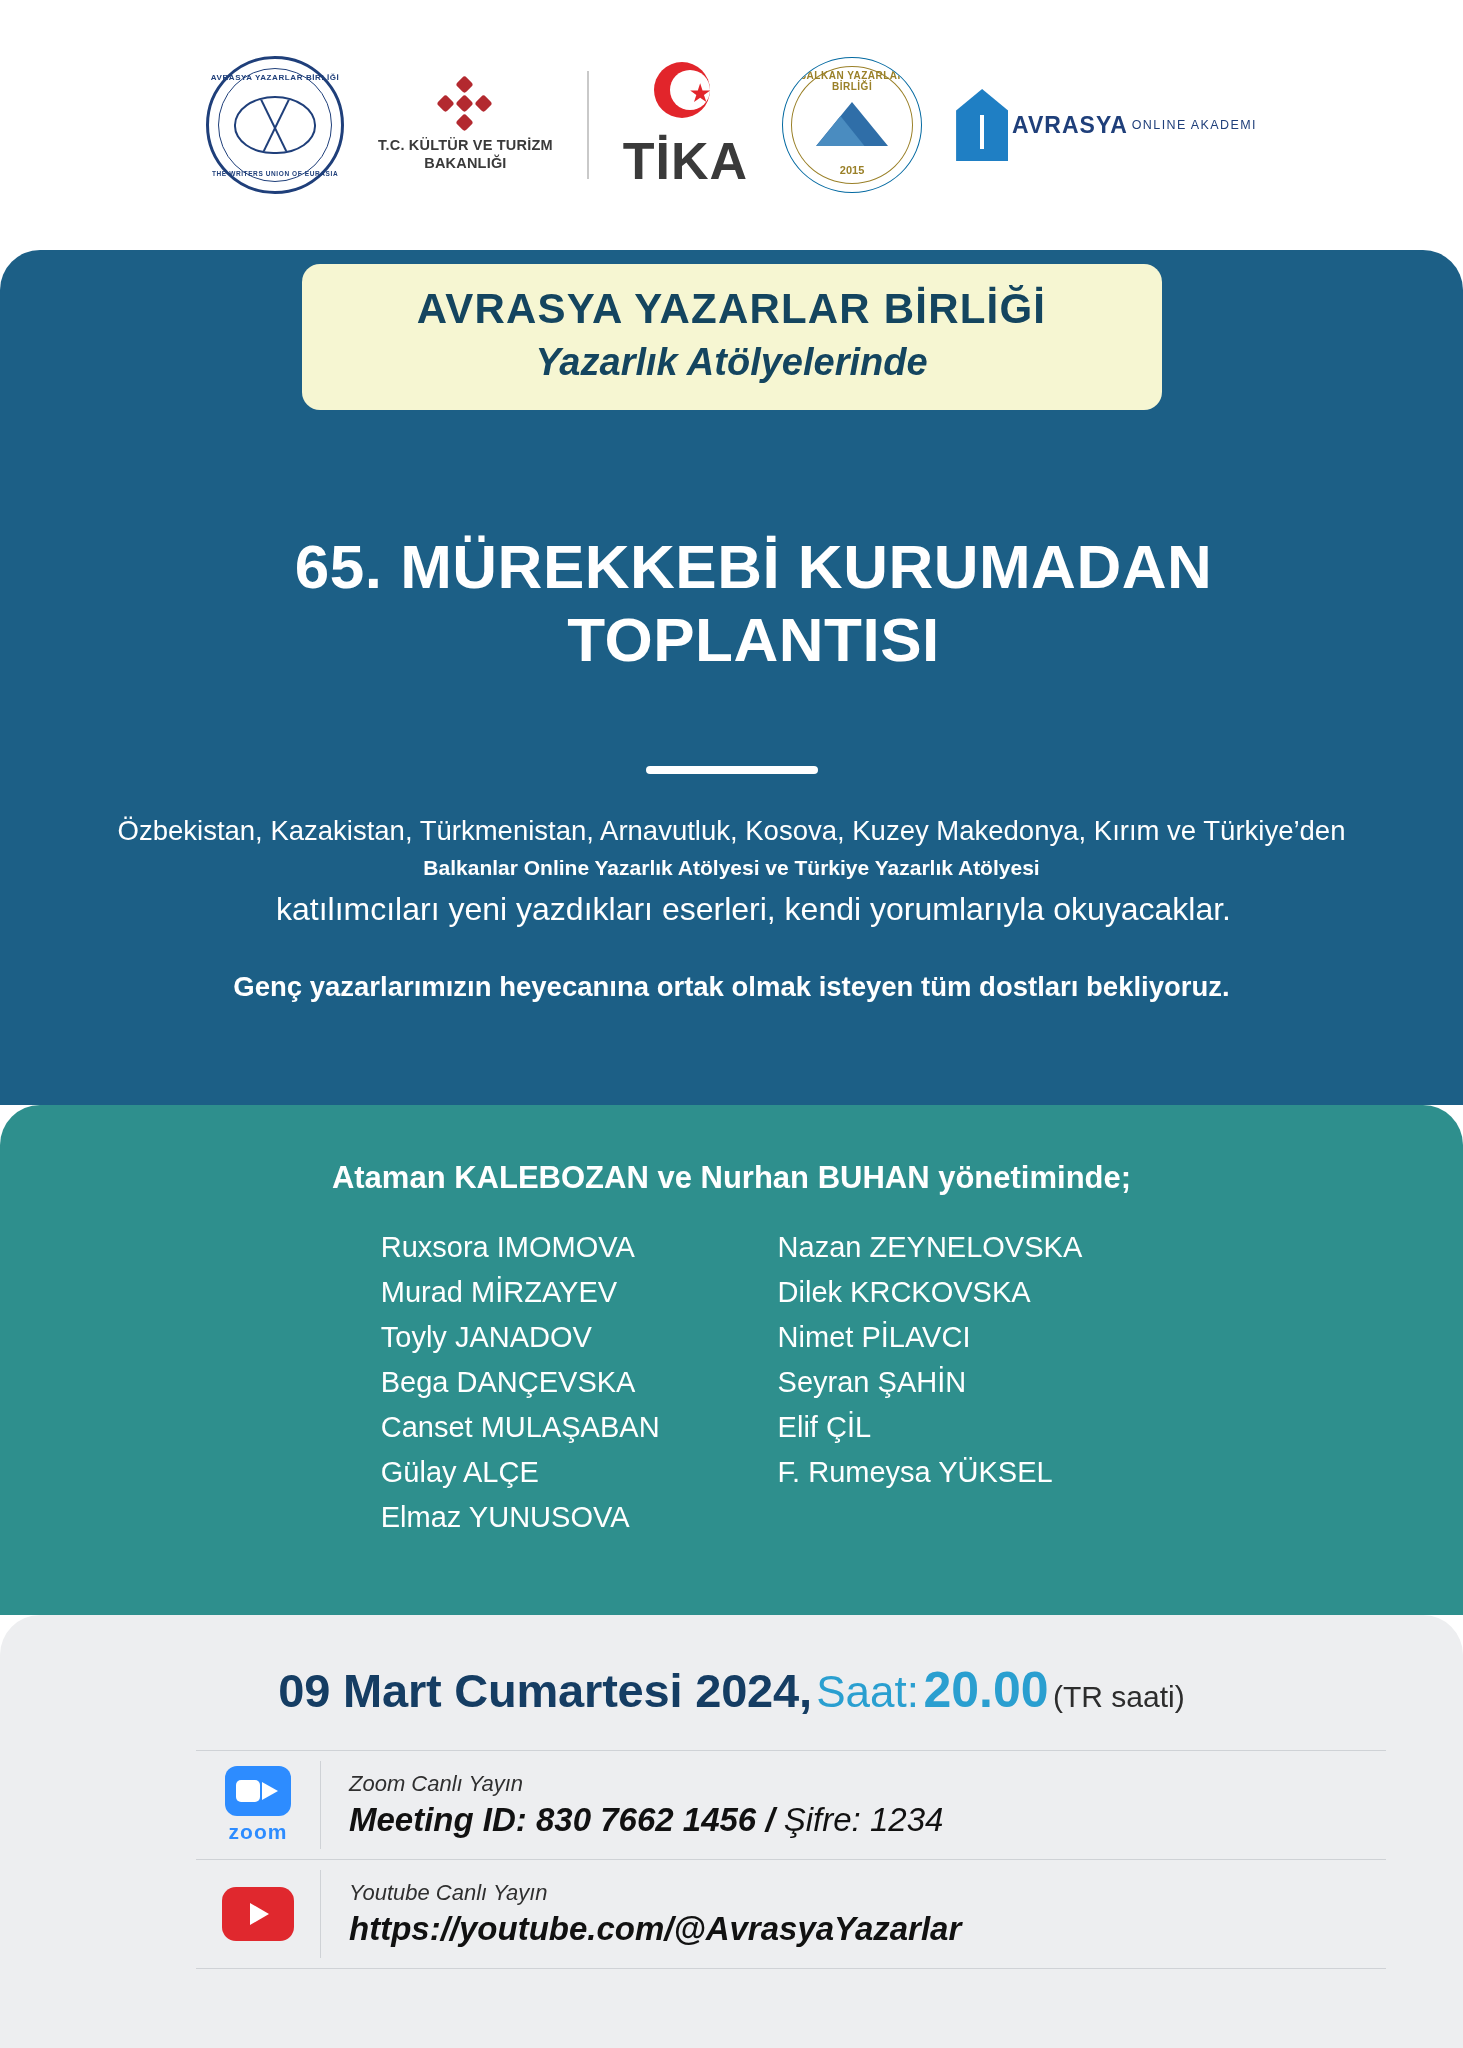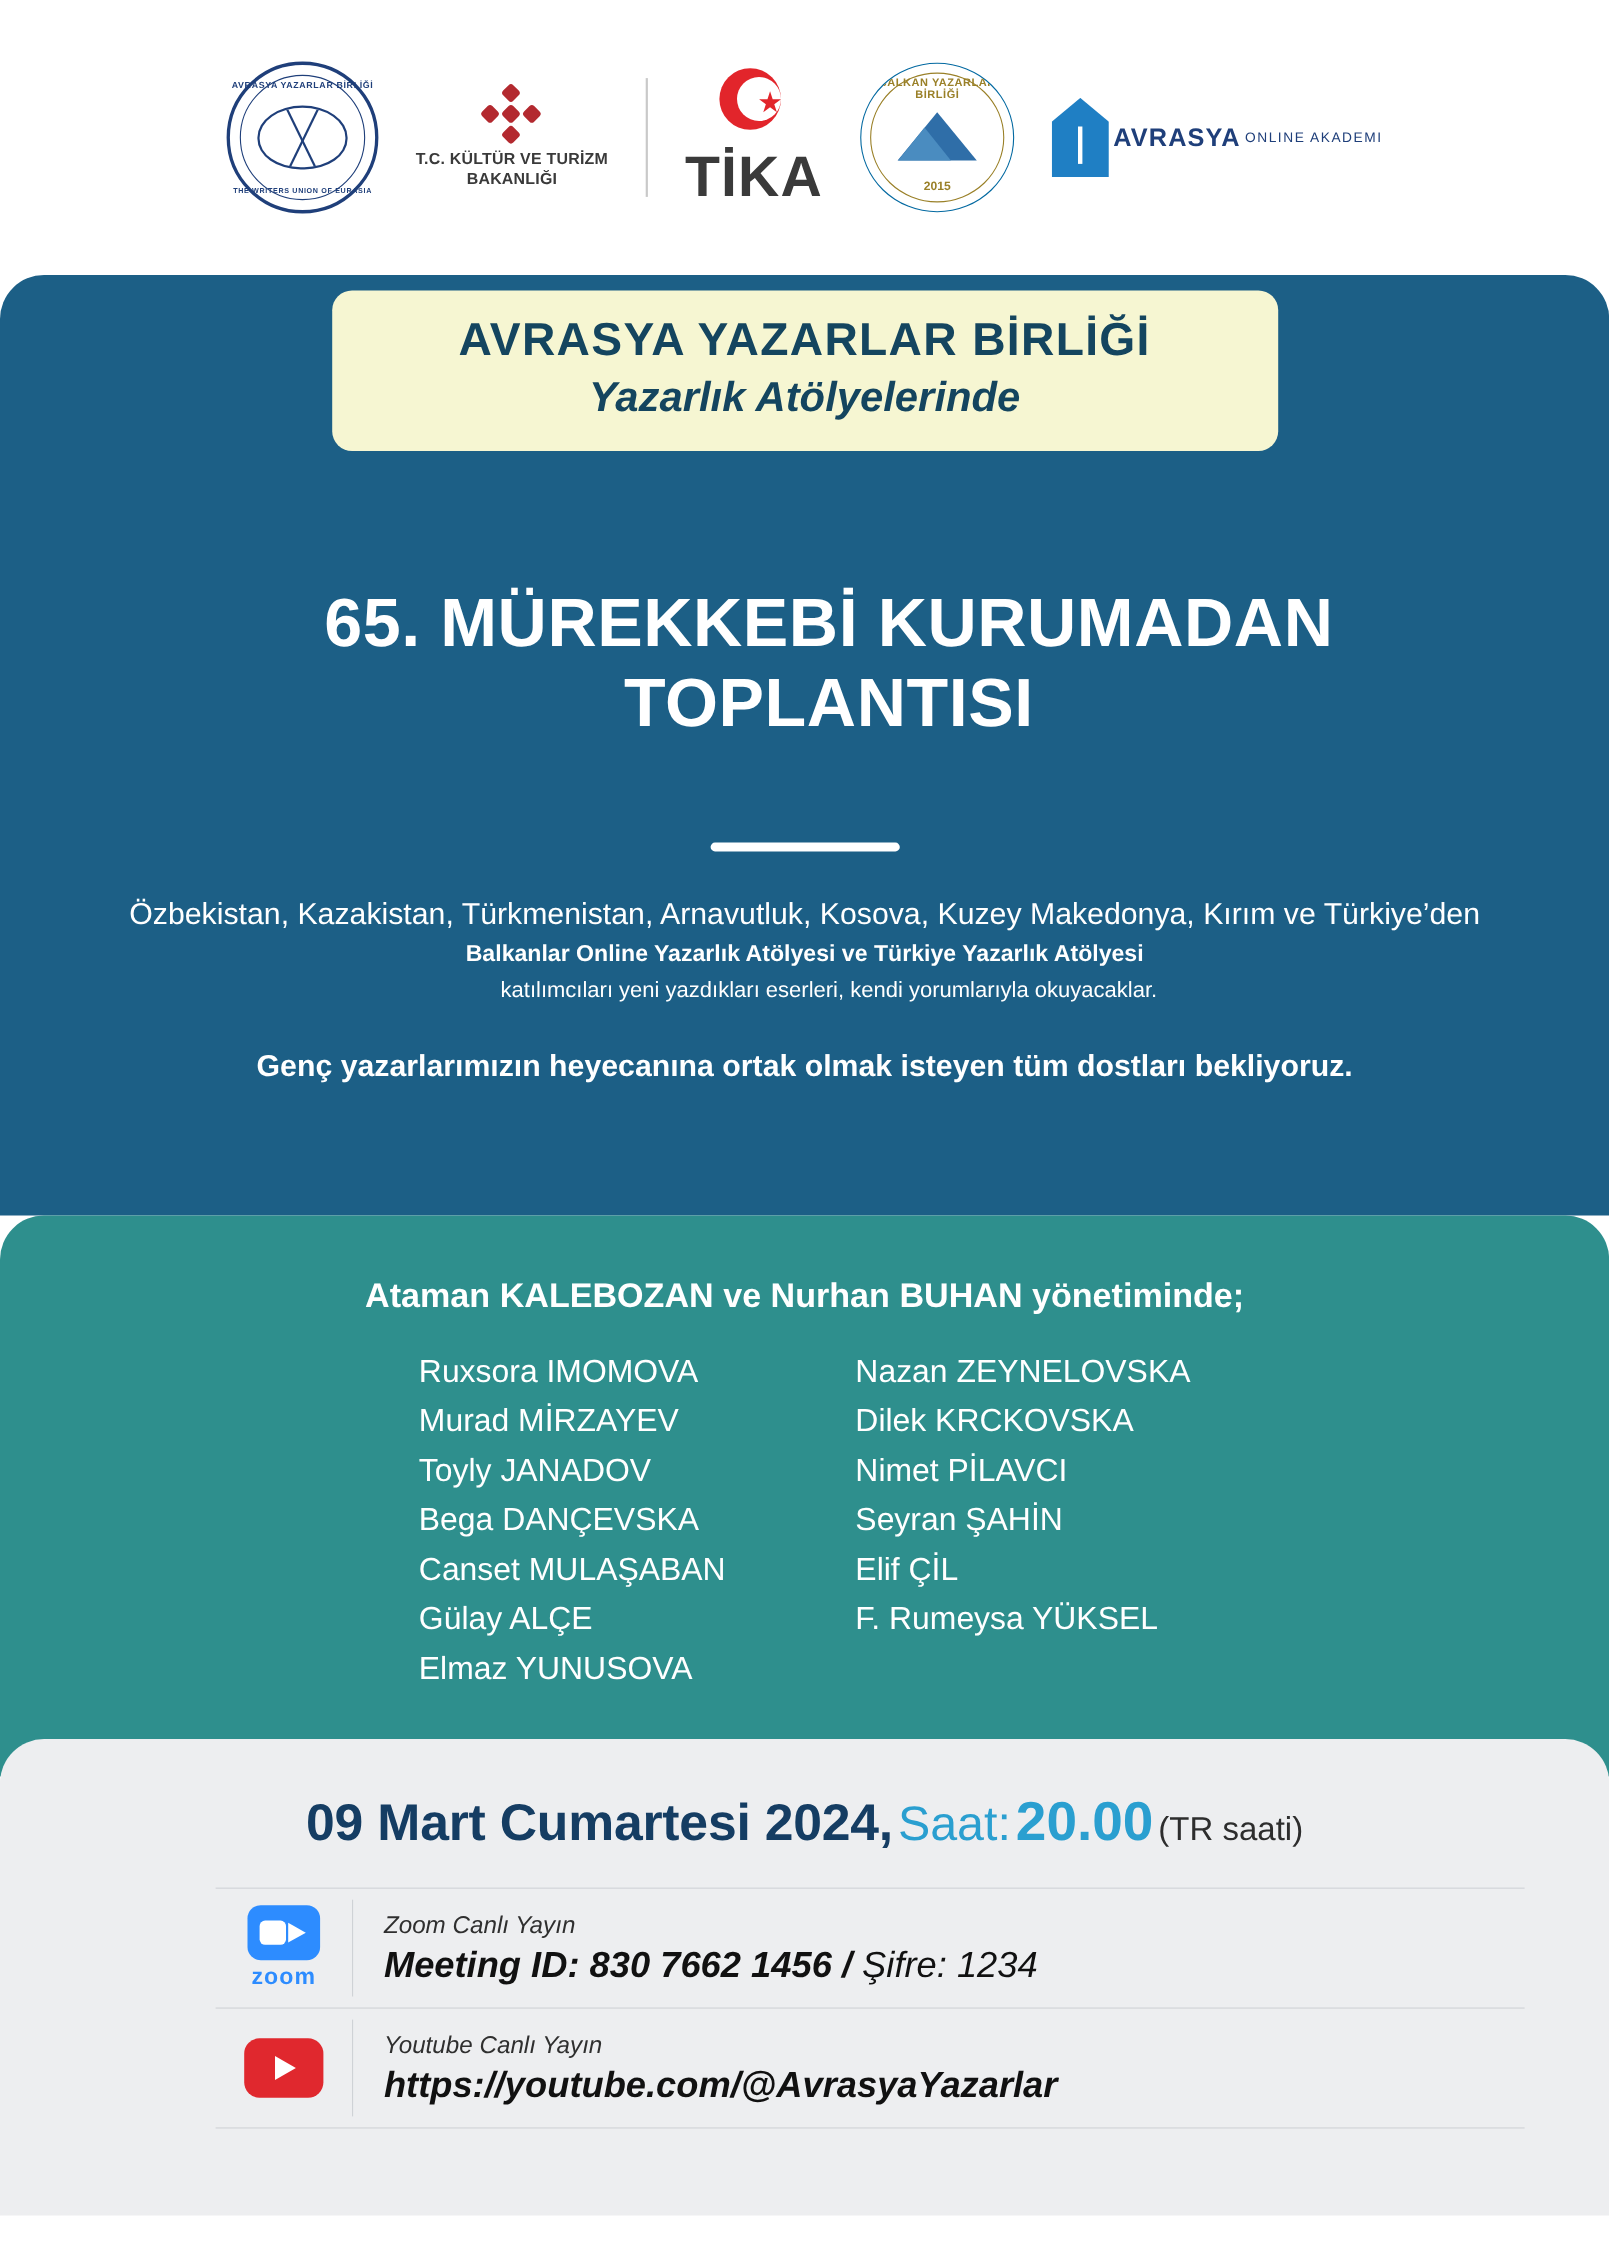--- a/index.html
+++ b/index.html
@@ -330,21 +330,21 @@
   .blue-body {
     position: absolute;
     top: 560px;
     left: 0;
     width: 100%;
     text-align: center;
     color: #ffffff;
   }
   .bb-l1 { font-size: 27.5px; line-height: 1.5; }
   .bb-l2 { font-size: 21px; font-weight: bold; line-height: 1.6; }
-  .bb-l3 { font-size: 20px; line-height: 1.5; padding-left: 44px; }
+  .bb-l3 { font-size: 32px; line-height: 1.5; padding-left: 44px; }
   .bb-l4 { font-size: 27.5px; font-weight: bold; margin-top: 38px; }
 
   
   .teal {
     position: absolute;
     left: 0;
     top: 1105px;
     width: 1463px;
     height: 510px;
     background: #2e8f8d;
@@ -373,21 +373,21 @@
   .name {
     font-size: 29px;
     line-height: 1.55;
     white-space: nowrap;
   }
 
   
   .light {
     position: absolute;
     left: 0;
-    top: 1581px;
+    top: 1615px;
     width: 1463px;
     height: 433px;
     background: #edeef0;
     border-top-left-radius: 40px;
     border-top-right-radius: 40px;
   }
   .dateline {
     position: absolute;
     top: 46px;
     left: 0;

